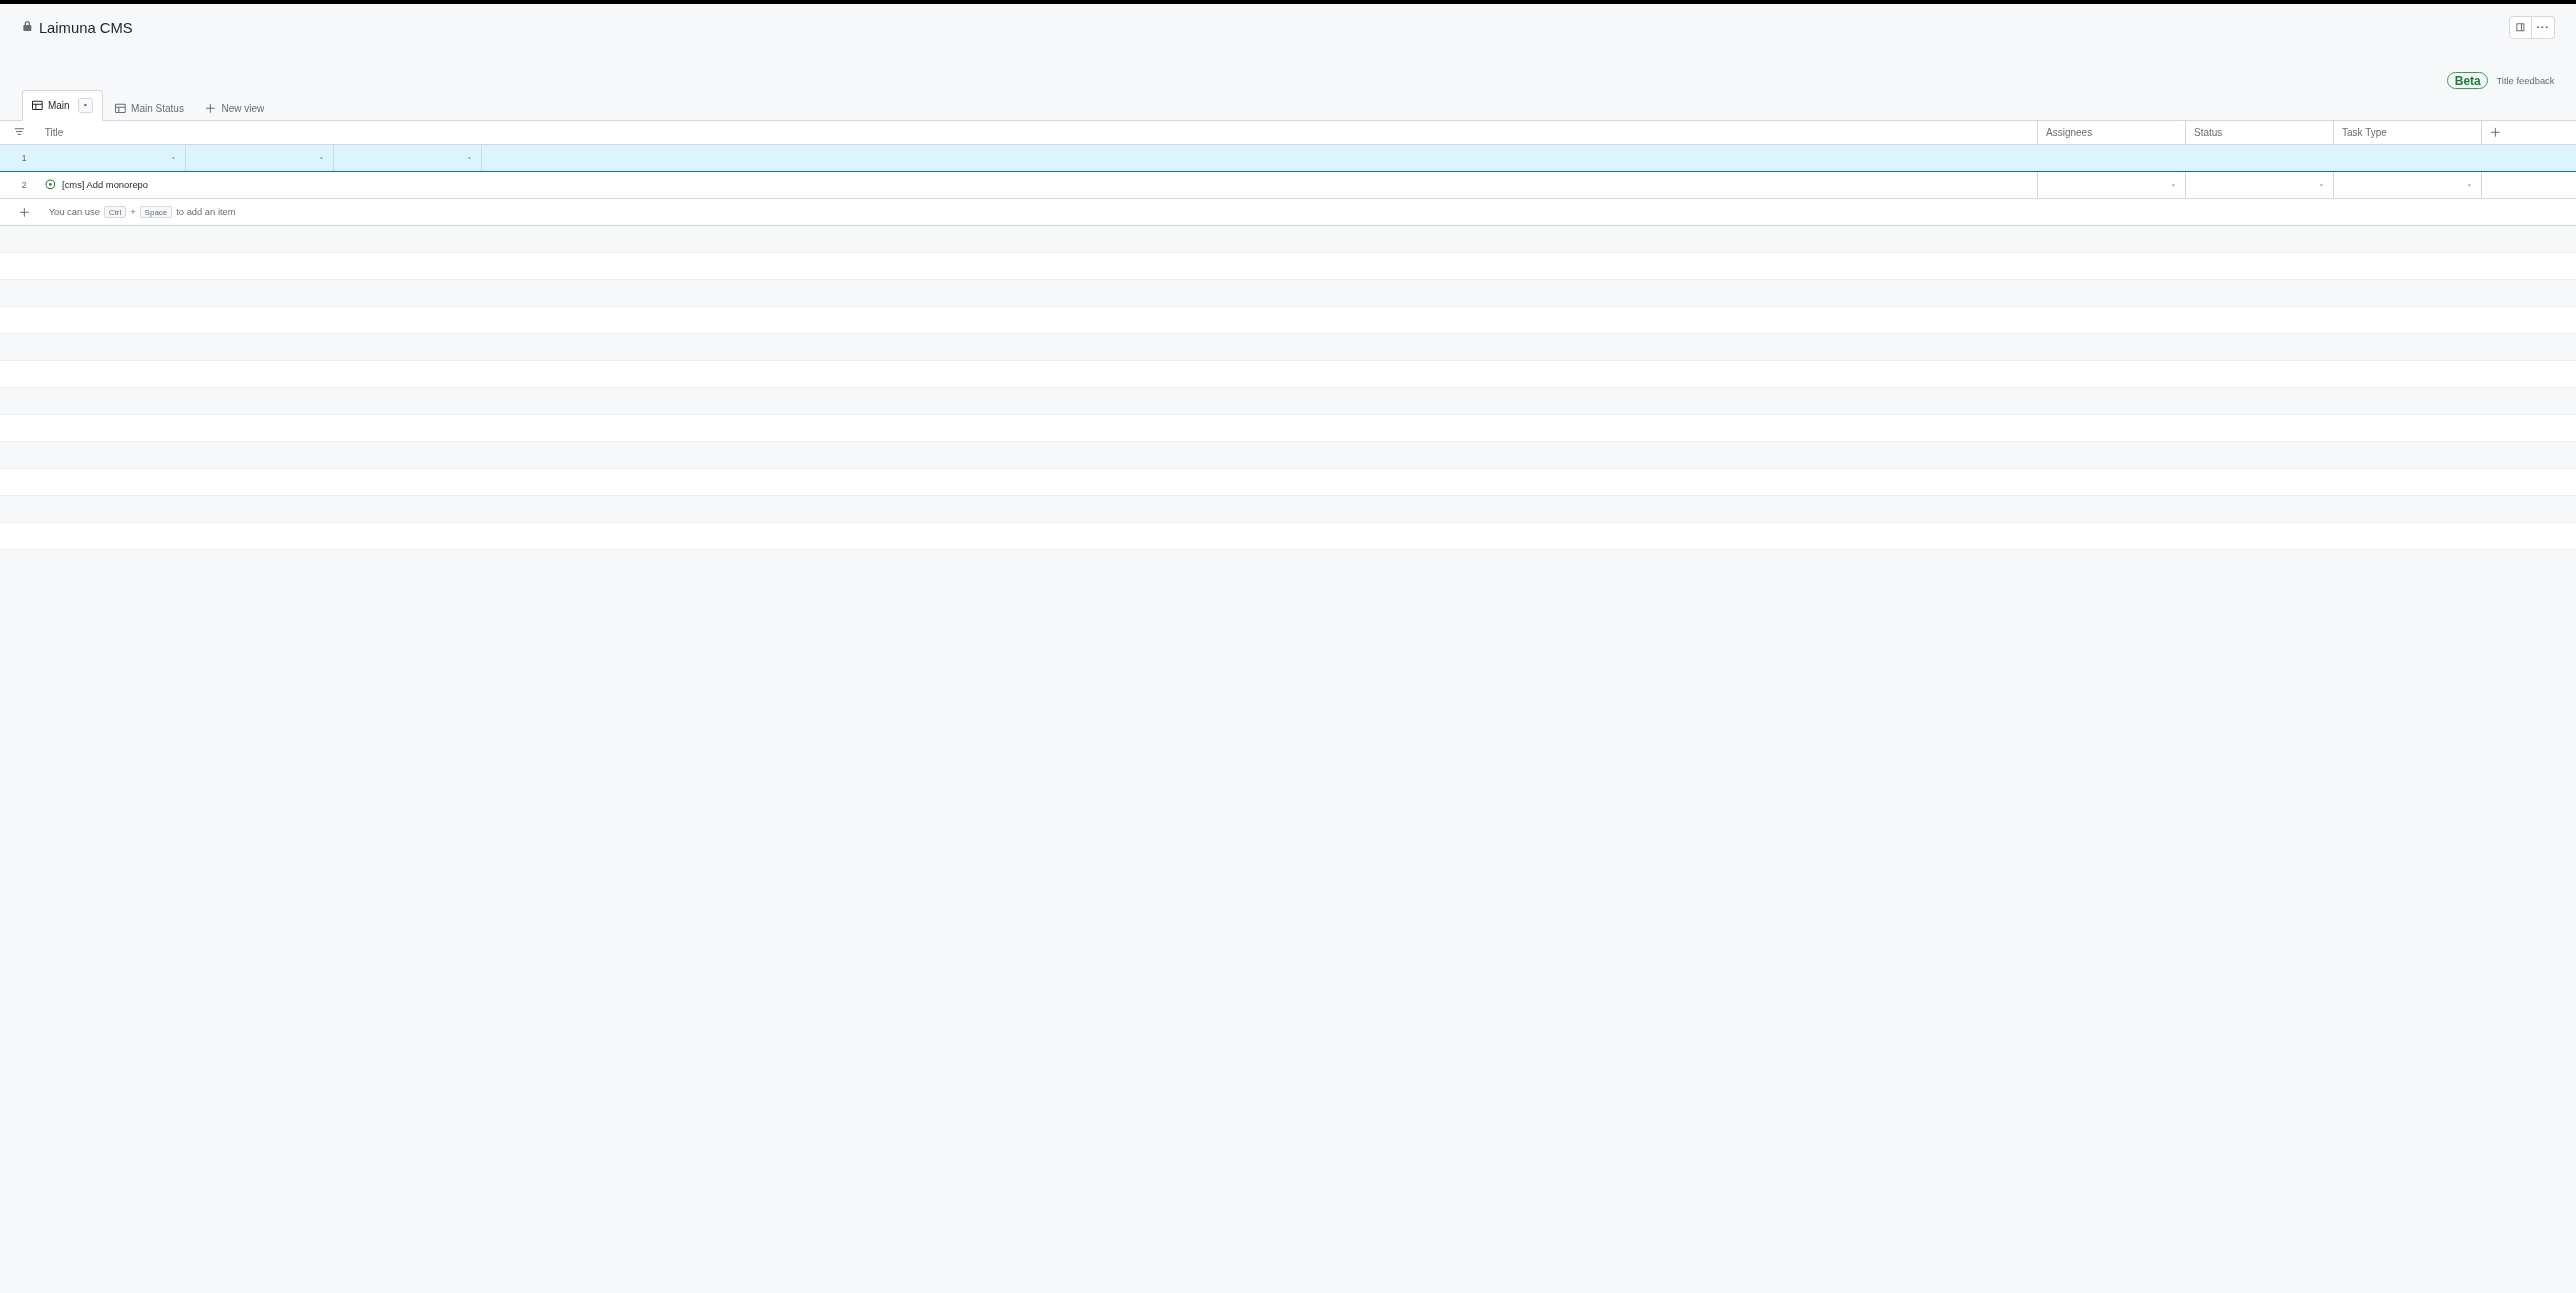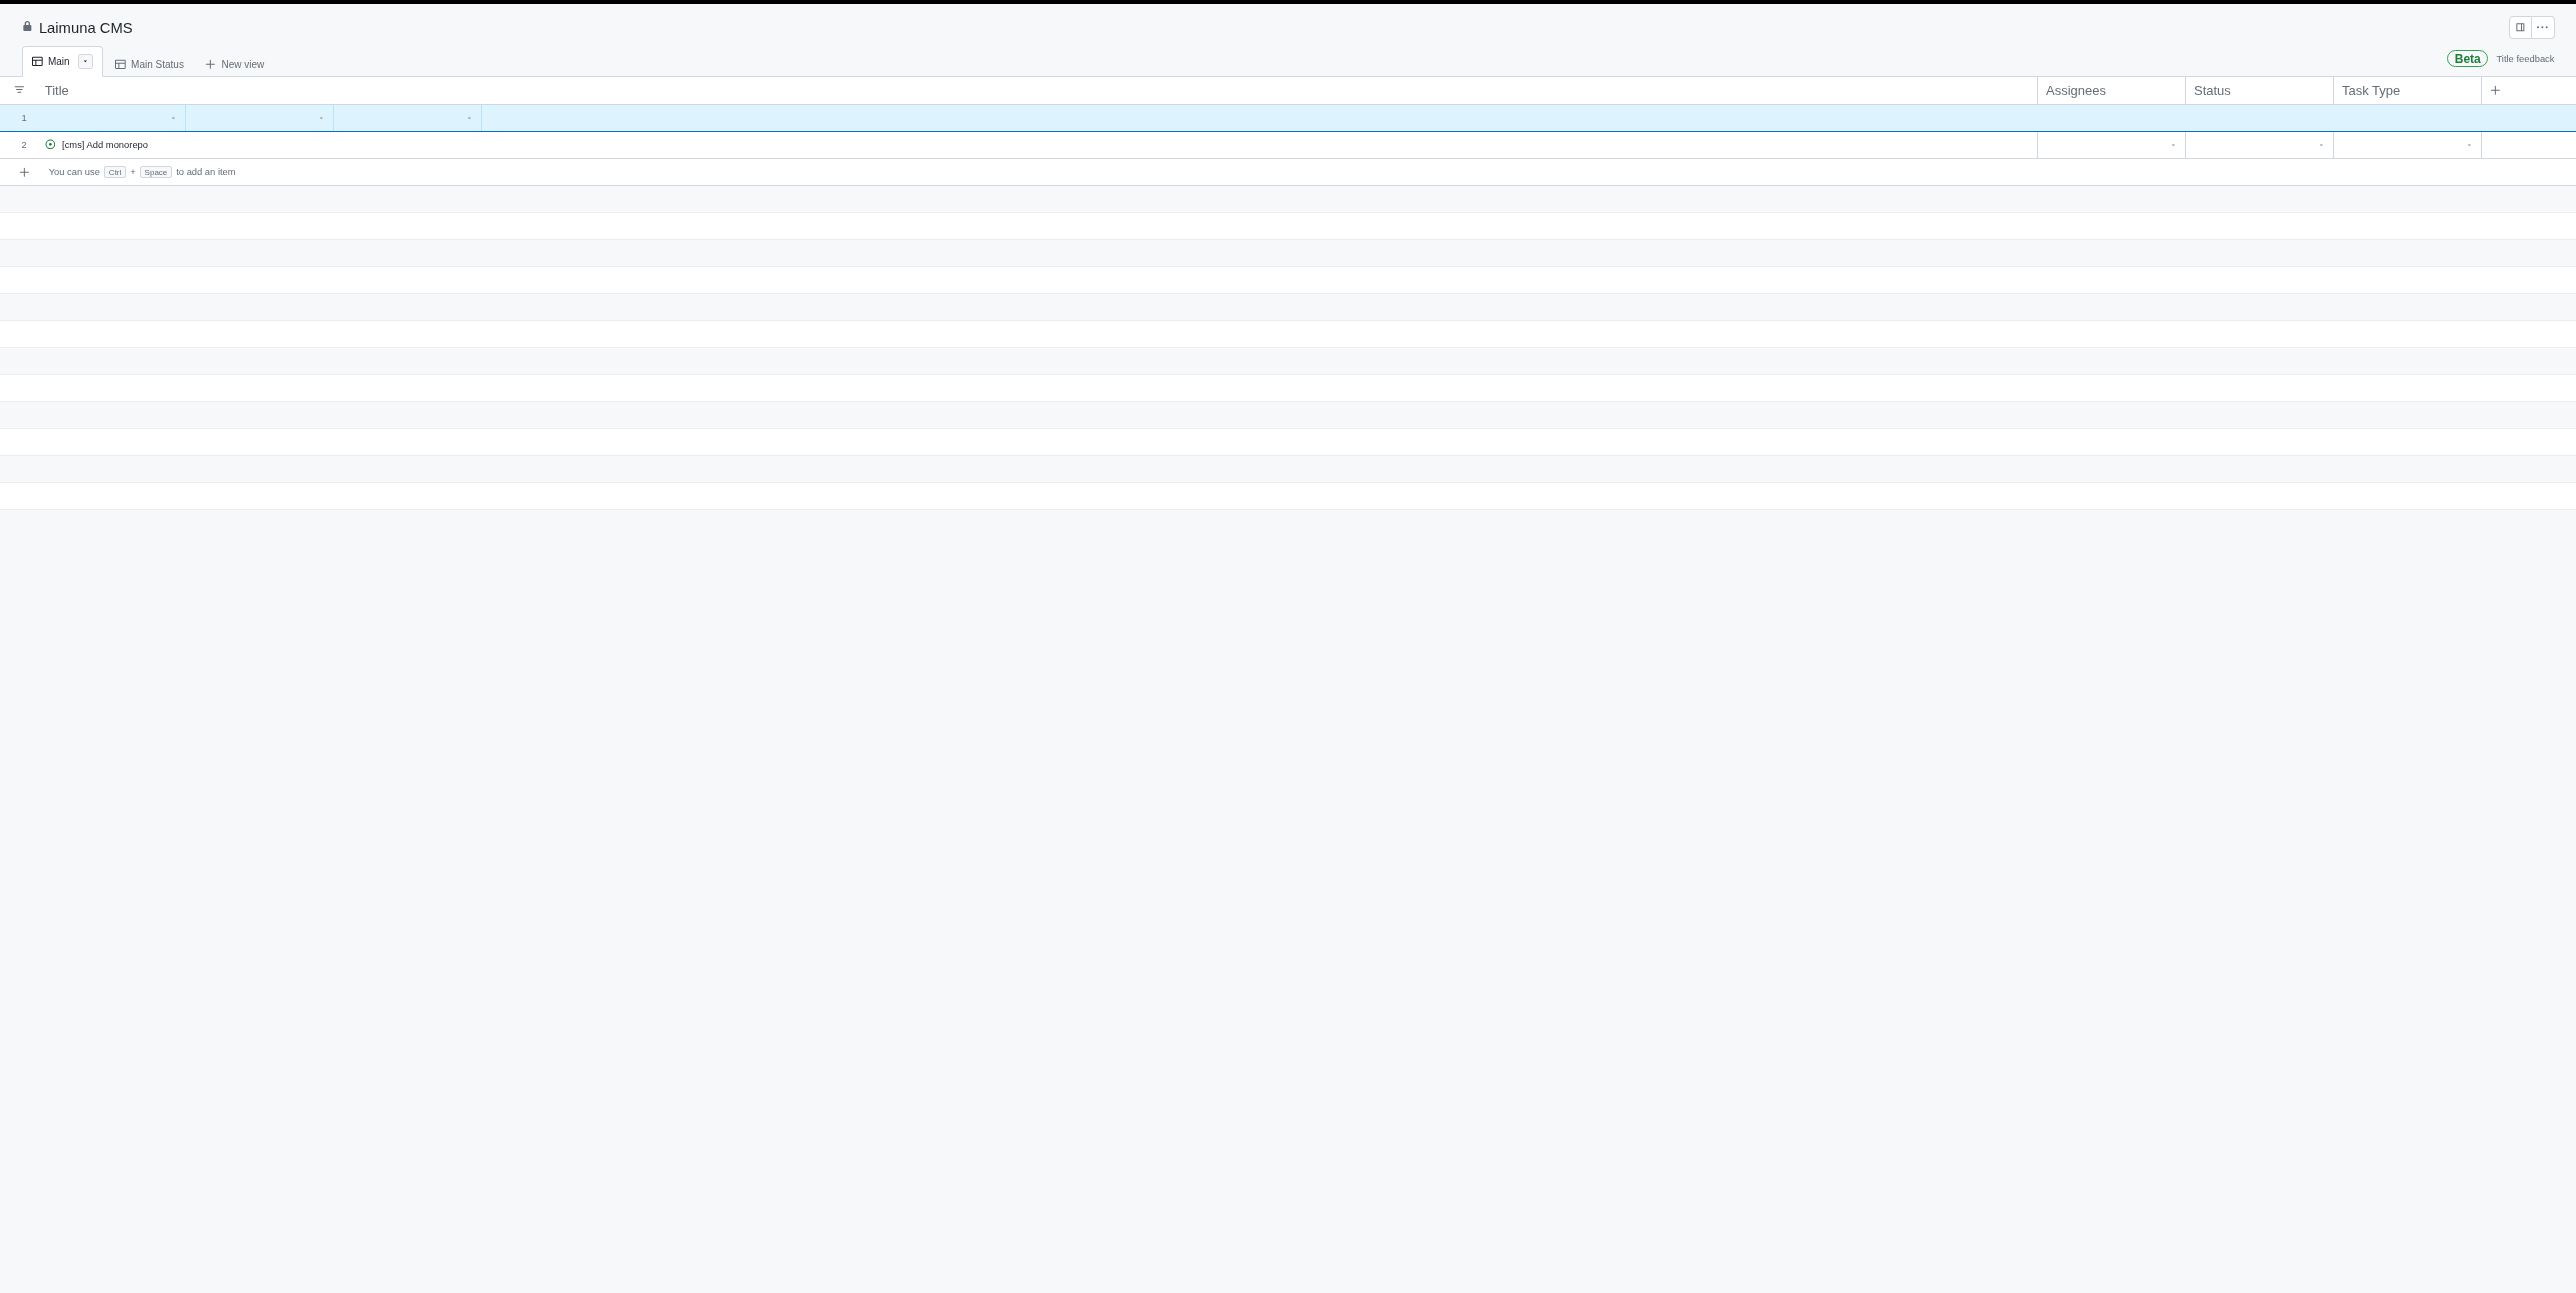--- a/index.html
+++ b/index.html
@@ -89,20 +89,21 @@
       position: relative;
       bottom: -0.7px;
     }
     .tab.active {
       background: #fff;
       border: 0.7px solid #d0d7de;
       border-bottom: 0.7px solid #fff;
       border-radius: 4px 4px 0 0;
       color: #1f2328;
       font-weight: 500;
+      margin-top: 44px;
     }
     .tab svg {
       width: 10.7px;
       height: 10.7px;
       fill: currentColor;
     }
     .tab-dropdown {
       width: 14.8px;
       height: 14.8px;
       display: flex;
@@ -140,21 +141,21 @@
       background: #fff;
       border-bottom: 0.7px solid #d0d7de;
     }
     .table-header {
       display: flex;
       border-bottom: 0.7px solid #d0d7de;
       background: #fff;
     }
     .th {
       padding: 6px 8px;
-      font-size: 13px;
+      font-size: 10px;
       color: #656d76;
       border-right: 0.7px solid #d0d7de;
       display: flex;
       align-items: center;
     }
     .th-filter {
       width: 38px;
       justify-content: center;
       border-right: none;
     }

